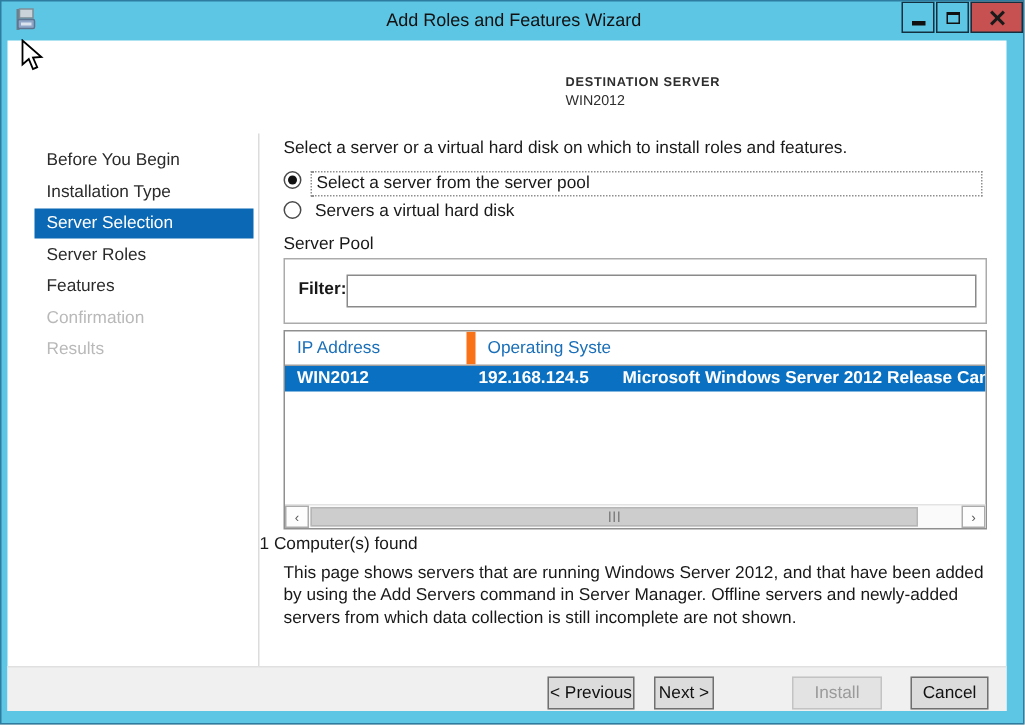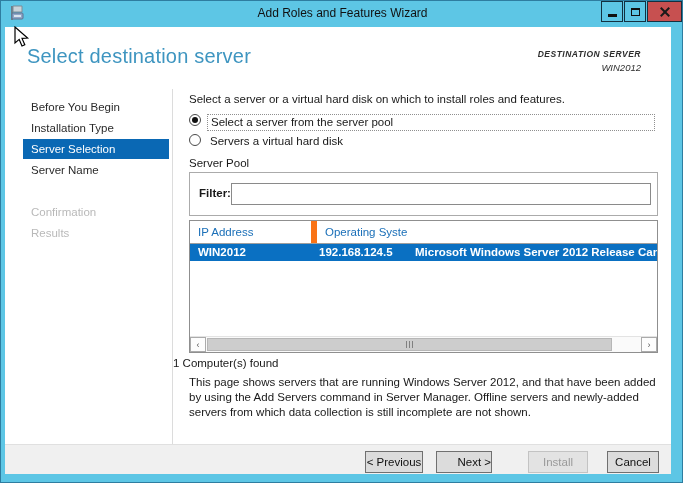--- a/index.html
+++ b/index.html
@@ -23,21 +23,21 @@
   .glyph-min { width:9px; height:3px; background:#111; margin-top:8px; }
   .glyph-max { width:9px; height:8px; border:1px solid #111; border-top:2px solid #111; background:transparent; }
   .glyph-x { position:relative; width:12px; height:12px; }
   .glyph-x i { position:absolute; left:0; top:5px; width:12px; height:2px; background:#1a1a1a; display:block; }
   .glyph-x i:first-child { transform:rotate(45deg); }
   .glyph-x i:last-child { transform:rotate(-45deg); }
   
   .panel { position:absolute; left:4px; top:26px; width:666px; height:447px; background:#fff; }
   .page-title { position:absolute; left:26px; top:44px; font-size:20px; font-weight:300;
     color:#3e95c0; letter-spacing:.2px; }
-  .dest { position:absolute; left:363px; top:48px; width:277px; text-align:right; color:#2e2e2e;font-style:italic; }
+  .dest { position:absolute; left:376px; top:48px; width:277px; text-align:left; color:#2e2e2e; }
   .dest-label { font-size:8.5px; font-weight:bold; letter-spacing:.5px; }
   .dest-value { font-size:9.5px; margin-top:3px; }
   .vdivider { position:absolute; left:171px; top:88px; width:1px; height:355px; background:#dcdcdc; }
   
   .nav-item { position:absolute; left:22px; width:146px; height:20px; line-height:20px;
     padding-left:8px; color:#2b2b2b; cursor:default; }
   .nav-item.selected { background:#0a68b4; color:#fff; }
   .nav-item.disabled { color:#b9b9b9; }
   
   .intro { position:absolute; left:188px; top:92px; width:470px; }
@@ -74,21 +74,21 @@
     justify-content:center; gap:2px; }
   .sb-thumb i { display:block; width:1px; height:7px; background:#808080; }
   .status { position:absolute; left:172px; top:356px; }
   .desc { position:absolute; left:188px; top:374px; width:472px; line-height:15px; }
   
   .footer { position:absolute; left:4px; top:443px; width:666px; height:30px;
     background:#f0f0f0; border-top:1px solid #e0e0e0; }
   .btn { position:absolute; top:450px; height:22px; font:inherit;
     background:#dcdcdc; border:1px solid #707070; color:#111; text-align:center; line-height:20px; }
   .btn.prev { left:364px; width:58px; }
-  .btn.next { left:435px; width:56px;text-align:right; }
+  .btn.next { left:435px; width:40px; }
   .btn.install { left:527px; width:60px; background:#e3e3e3; border-color:#c3c3c3; color:#9a9a9a; }
   .btn.cancel { left:606px; width:52px; }
   .cursor { position:absolute; left:13px; top:25px; width:16px; height:22px; z-index:50; }
 </style>
 </head>
 <body>
 
 <div class="win">
 
   <div class="titlebar">
@@ -110,32 +110,32 @@
     <div class="wbtn closeb">
       <span class="glyph-x">
           <i></i>
           <i></i>
         </span>
     </div>
   </div>
 
   <div class="panel"></div>
 
-  <div class="page-title">Select destination server</div>
   <div class="dest">
     <div class="dest-label">DESTINATION SERVER</div>
     <div class="dest-value">WIN2012</div>
   </div>
 
   <div class="vdivider"></div>
 
   <div class="nav-item" style="top:96px">Before You Begin</div>
   <div class="nav-item" style="top:117px">Installation Type</div>
   <div class="nav-item selected" style="top:138px">Server Selection</div>
-  <div class="nav-item" style="top:159px">Server Name</div>
+  <div class="nav-item" style="top:159px">Server Roles</div>
+  <div class="nav-item" style="top:180px">Features</div>
   <div class="nav-item disabled" style="top:201px">Confirmation</div>
   <div class="nav-item disabled" style="top:222px">Results</div>
 
   <div class="intro">Select a server or a virtual hard disk on which to install roles and features.</div>
 
   <div class="radio-row r1">
     <span class="radio on"></span>
     <span class="radio-label focused">Select a server from the server pool</span>
   </div>
   <div class="radio-row r2">

